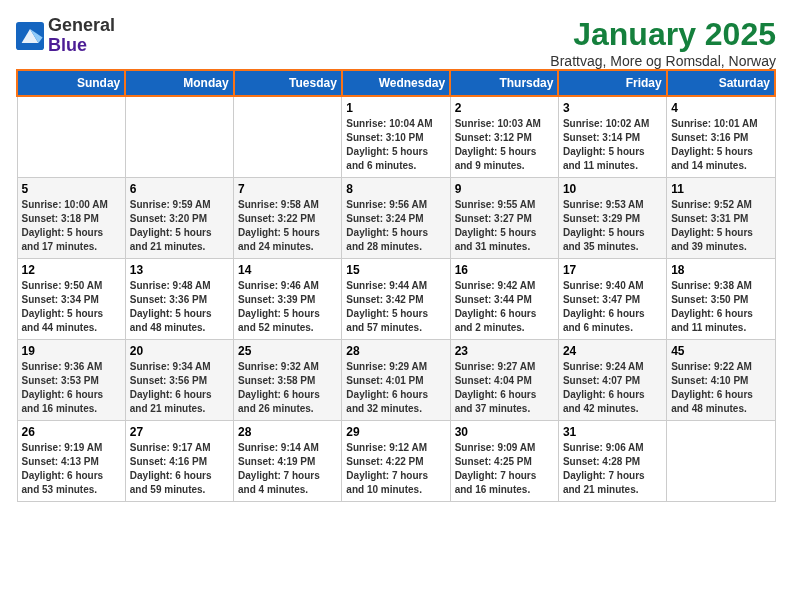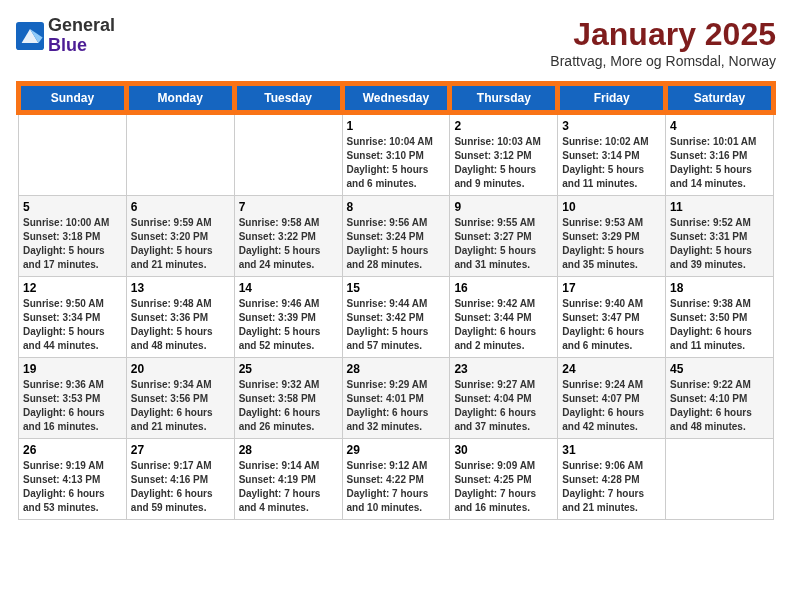--- a/index.html
+++ b/index.html
@@ -7,21 +7,20 @@
       font-family: Arial, sans-serif;
       background: #fff;
       width: 792px;
       min-height: 612px;
       padding: 16px;
     }
     .header-area {
       display: flex;
       justify-content: space-between;
       align-items: flex-start;
-      margin-bottom: 12px;
     }
     .logo {
       display: flex;
       align-items: center;
     }
     .logo-text {
       display: flex;
       flex-direction: column;
       font-size: 18px;
       font-weight: bold;
@@ -33,39 +32,39 @@
       width: 28px;
       height: 28px;
       margin-right: 4px;
     }
     .title-area {
       text-align: right;
     }
     .month-title {
       font-size: 32px;
       font-weight: bold;
-      color: #7f1d1d;
+      color: #15803d;
     }
     .subtitle {
       font-size: 14px;
       color: #333;
     }
     .calendar {
       width: 100%;
       border-collapse: collapse;
       font-size: 11px;
     }
     .calendar th {
       background-color: #1565C0;
       color: #fff;
       padding: 5px 4px;
-      text-align: center;
+      text-align: right;
       font-size: 12px;
       font-weight: bold;
-      border: 5px solid #f97316;
+      border: 2px solid #f97316;
     }
     .calendar td {
       border: 1px solid #ccc;
       vertical-align: top;
       padding: 4px;
       width: 108px;
       min-height: 80px;
       background: #fff;
     }
     .calendar tr:nth-child(even) td {

